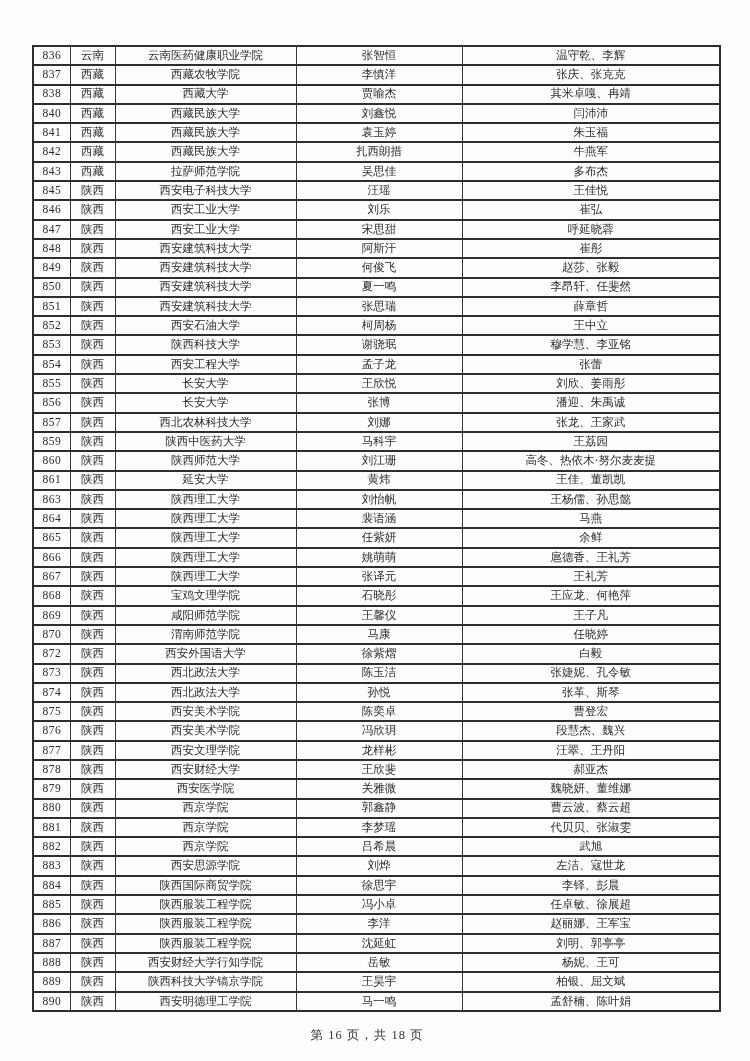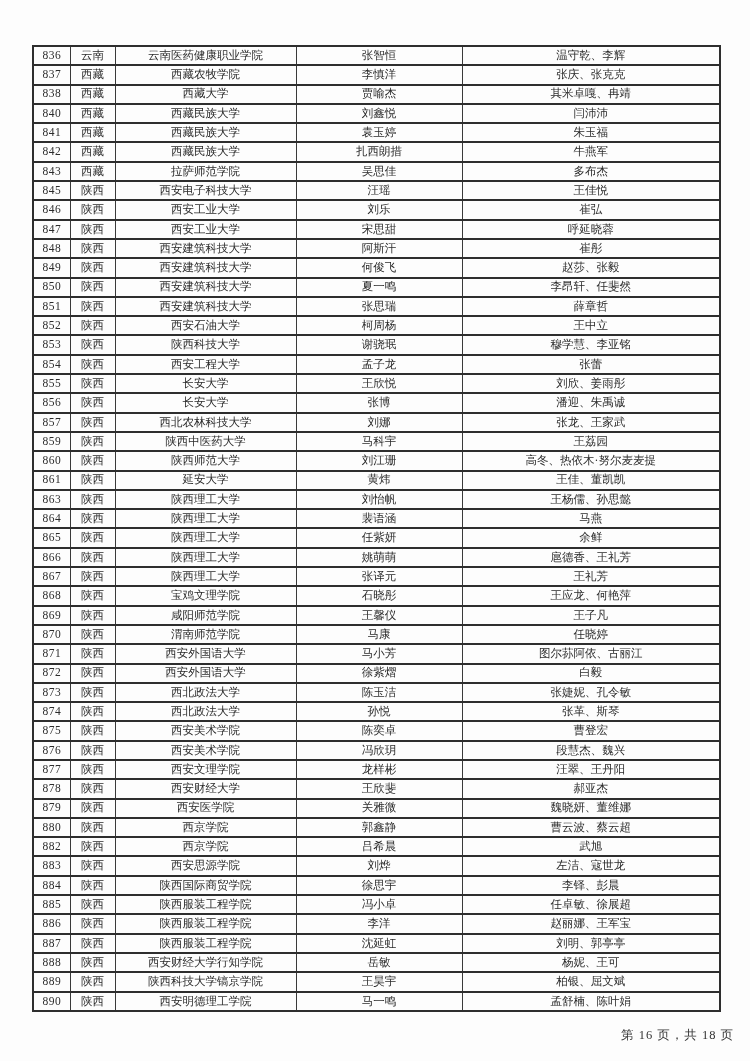--- a/index.html
+++ b/index.html
@@ -38,21 +38,21 @@
     overflow: hidden;
     padding: 0 1px;
   }
   table.award-table { border: 2px solid #2e2e2e; }
   td.num-cell { font-size: 12px; letter-spacing: 0.5px; }
   .footer {
     position: absolute;
     left: 0;
     top: 1027px;
     width: 734px;
-    text-align: right;
+    text-align: center;
     font-size: 12.5px;
     letter-spacing: 1px;
     color: #333;
   }
 </style>
 </head>
 <body>
 
 <div class="page">
   <table class="award-table">
@@ -275,27 +275,20 @@
           <td>王子凡</td>
         </tr>
         <tr>
           <td class="num-cell">870</td>
           <td>陕西</td>
           <td>渭南师范学院</td>
           <td>马康</td>
           <td>任晓婷</td>
         </tr>
         <tr>
-          <td class="num-cell">871</td>
-          <td>陕西</td>
-          <td>西安外国语大学</td>
-          <td>马小芳</td>
-          <td>图尔荪阿依、古丽江</td>
-        </tr>
-        <tr>
           <td class="num-cell">872</td>
           <td>陕西</td>
           <td>西安外国语大学</td>
           <td>徐紫熠</td>
           <td>白毅</td>
         </tr>
         <tr>
           <td class="num-cell">873</td>
           <td>陕西</td>
           <td>西北政法大学</td>
@@ -343,20 +336,27 @@
           <td>西安医学院</td>
           <td>关雅微</td>
           <td>魏晓妍、董维娜</td>
         </tr>
         <tr>
           <td class="num-cell">880</td>
           <td>陕西</td>
           <td>西京学院</td>
           <td>郭鑫静</td>
           <td>曹云波、蔡云超</td>
+        </tr>
+        <tr>
+          <td class="num-cell">881</td>
+          <td>陕西</td>
+          <td>西京学院</td>
+          <td>李梦瑶</td>
+          <td>代贝贝、张淑雯</td>
         </tr>
         <tr>
           <td class="num-cell">882</td>
           <td>陕西</td>
           <td>西京学院</td>
           <td>吕希晨</td>
           <td>武旭</td>
         </tr>
         <tr>
           <td class="num-cell">883</td>

